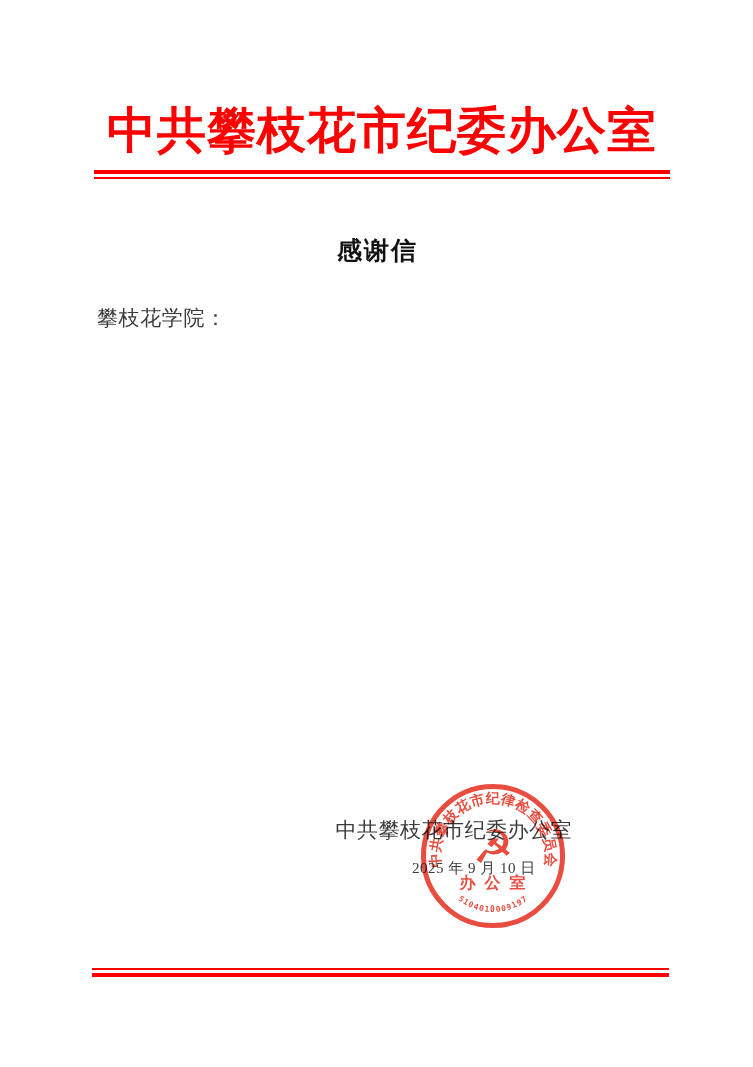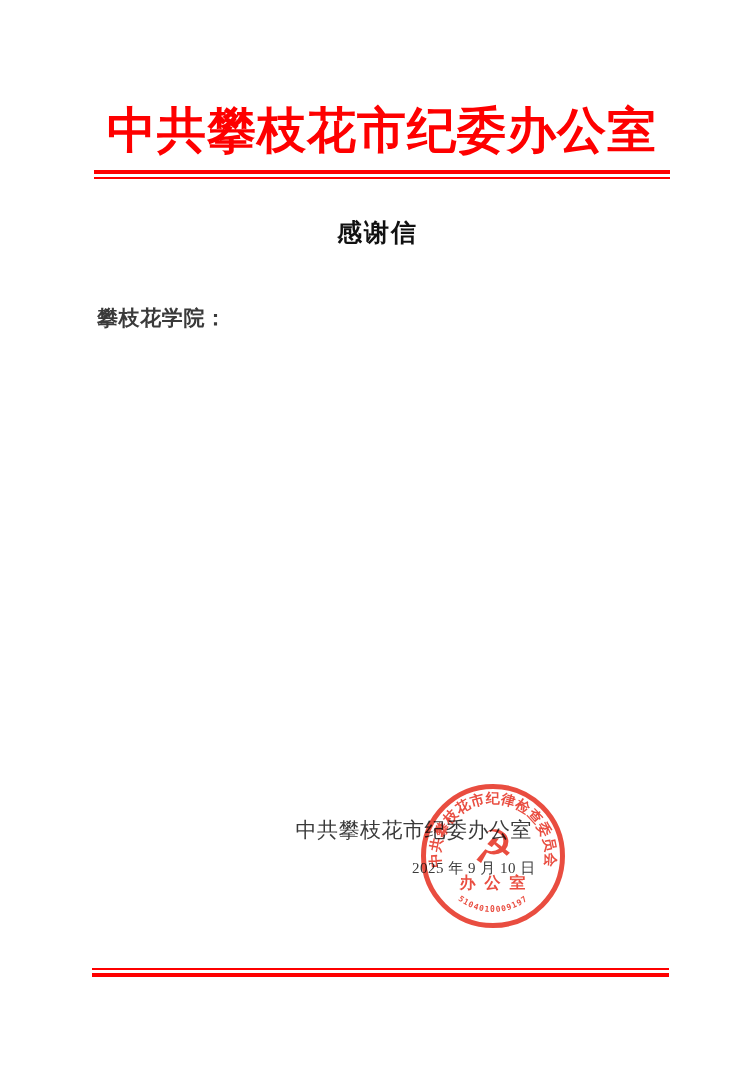--- a/index.html
+++ b/index.html
@@ -1,41 +1,42 @@
 <!DOCTYPE html>
 <html><head>
 <meta charset="utf-8">
 <style>
   html,body{margin:0;padding:0;background:#ffffff;}
   .page{
     position:relative;width:687px;height:1067px;background:#ffffff;overflow:hidden;
     font-family:"Liberation Serif","DejaVu Serif",serif;
+    padding-left:40px;
   }
   .letterhead{
     position:absolute;top:101px;left:94px;width:576px;height:62px;
     text-align:center;font-size:49px;line-height:60px;font-weight:bold;
     color:#fe0000;letter-spacing:1px;white-space:nowrap;
   }
   .header-rule{
     position:absolute;top:170px;left:94px;width:576px;height:3px;
     border-top:4px solid #fe0000;border-bottom:2px solid #fe0000;
   }
   .doc-title{
-    position:absolute;top:215px;left:97px;width:561px;
+    position:absolute;top:233px;left:97px;width:561px;
     text-align:center;font-size:25px;line-height:34px;font-weight:bold;
     color:#111111;letter-spacing:2px;
     font-family:"Liberation Sans","DejaVu Sans",sans-serif;
   }
   .body-block{
     position:absolute;top:300px;left:97px;width:561px;
     font-size:21px;line-height:36.6px;letter-spacing:0.6px;
     color:#3a3a3a;text-align:justify;
   }
   .body-block p{margin:0;text-indent:2em;}
-  .body-block .salutation{text-indent:0;font-weight:bold;}
+  .body-block .salutation{text-indent:0;}
   .signature-line{
     position:absolute;top:815px;right:155px;
     font-size:21px;line-height:30px;letter-spacing:0.5px;color:#3a3a3a;white-space:nowrap;
   }
   .date-line{
     position:absolute;top:853px;left:412px;
     font-size:15px;line-height:30px;letter-spacing:0.5px;color:#3a3a3a;white-space:nowrap;
   }
   .seal{
     position:absolute;top:784px;left:421px;width:144px;height:144px;

